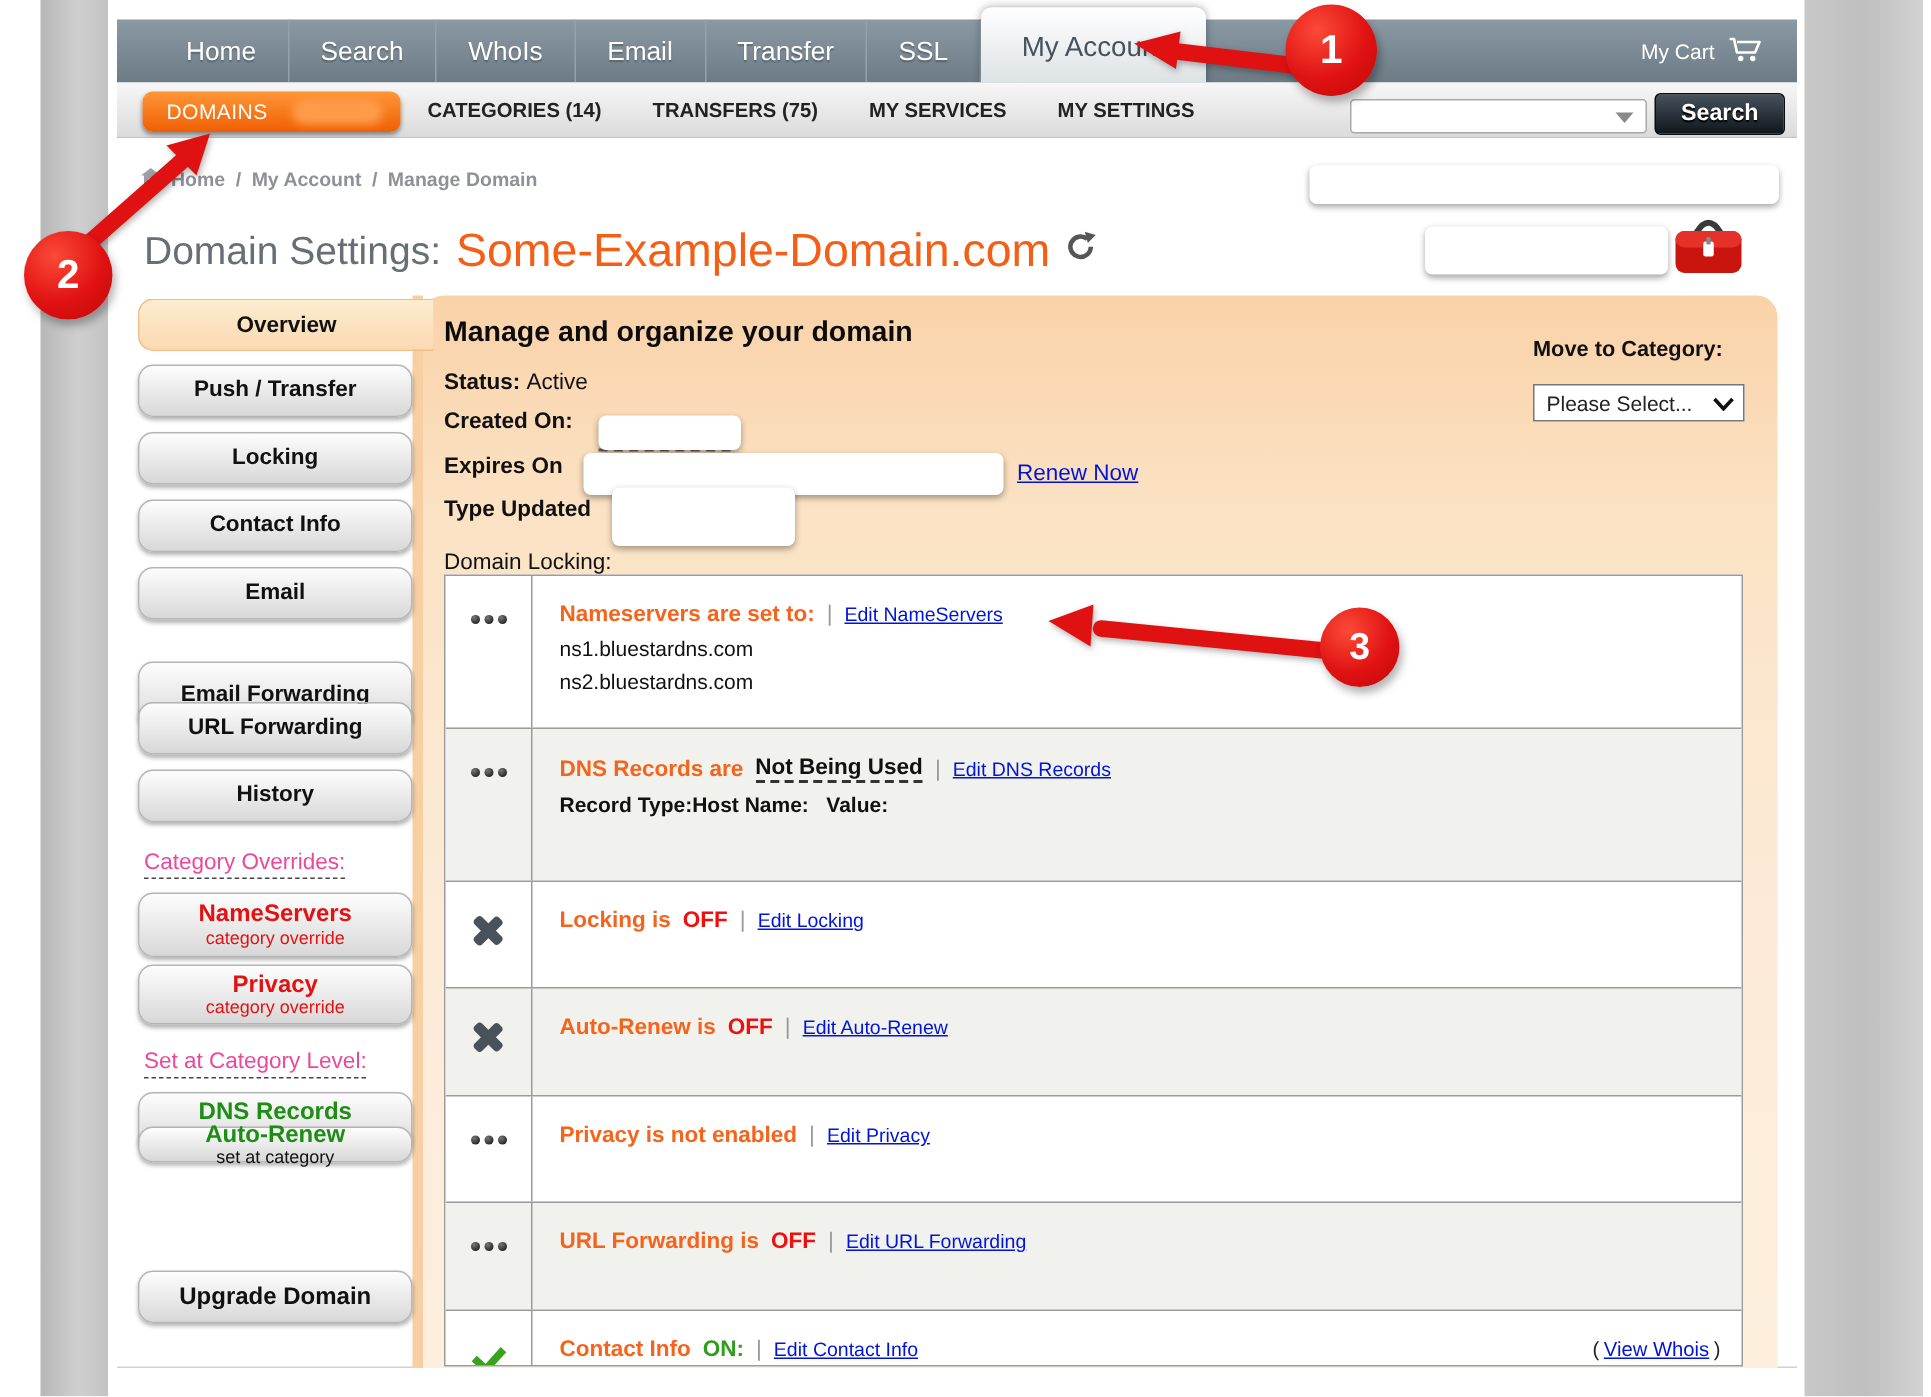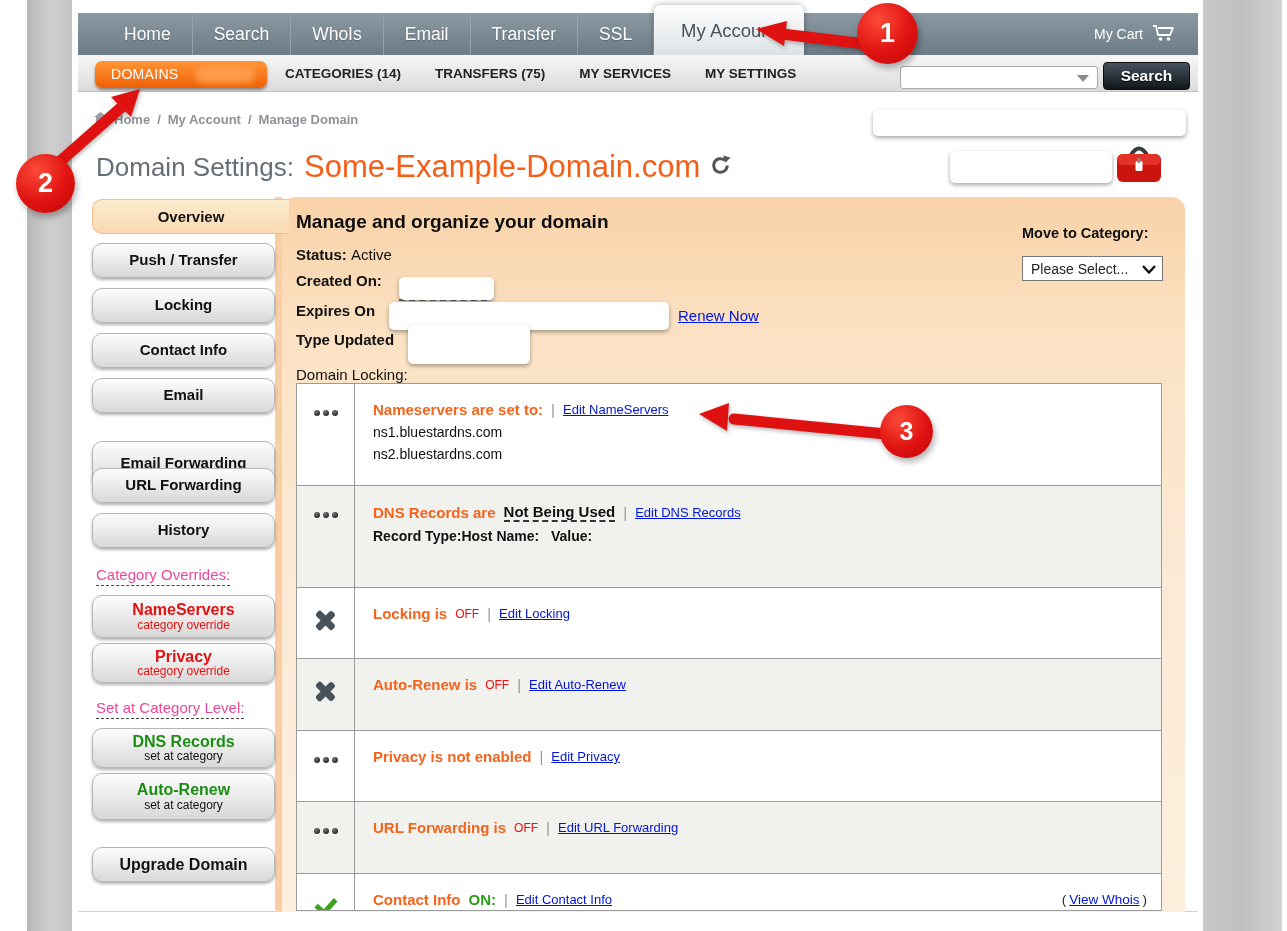--- a/index.html
+++ b/index.html
@@ -61,21 +61,21 @@
   
   .table{position:absolute;left:218px;top:383px;width:866px;height:528px;border:1px solid #9b9b9b;background:#fff;overflow:hidden}
   .trow{display:flex;border-top:1px solid #9b9b9b}
   .trow:first-child{border-top:none}
   .trow.even{background:#f1f1ed}
   .ticon{width:58px;flex:none;border-right:1px solid #9b9b9b;display:flex;justify-content:center;padding-top:21px}
   .tbody{flex:1;padding:17px 14px 0 18px}
   .tline{display:flex;align-items:center;gap:8px}
   .ttitle{color:#f4641d;font-weight:bold;font-size:15px}
   .tstat-dark{color:#111;font-weight:bold;font-size:15px;border-bottom:2px dashed #333}
-  .tstat-red{color:#ee0f0f;font-weight:normal;font-size:12px}
+  .tstat-red{color:#ee0f0f;font-weight:bold;font-size:15px}
   .tstat-green{color:#2f9e1d;font-weight:bold;font-size:15px}
   .tsep{color:#999;font-size:15px}
   .tlink{font-size:13px}
   .ns{font-size:14px;color:#111;margin-top:6px}
   .tsub{font-size:14px;font-weight:bold;margin-top:6px;white-space:pre;color:#111}
   .whois{margin-left:auto;font-size:13.5px;color:#222;display:flex;gap:3px;align-items:center}
   .r1{min-height:101px}.r2{min-height:102px}.r3{min-height:71px}.r4{min-height:72px}.r5{min-height:71px}.r6{min-height:72px}.r7{min-height:60px}
 
   
   .icon-dots{display:flex;gap:3px;margin-top:5px}
@@ -195,21 +195,21 @@
     <div class="sbtn red" style="top:643px;height:40px;font-size:16px">
       <span>Privacy</span>
       <span class="sub">category override</span>
     </div>
 
     <div class="sidelabel" style="top:699px">Set at Category Level:</div>
     <div class="sbtn green" style="top:728px;height:40px;font-size:16px">
       <span>DNS Records</span>
       <span class="sub">set at category</span>
     </div>
-    <div class="sbtn green" style="top:773px;height:47px;font-size:16px">
+    <div class="sbtn green" style="top:751px;height:24px;font-size:16px">
       <span>Auto-Renew</span>
       <span class="sub">set at category</span>
     </div>
 
     <div class="sbtn" style="top:847px;height:35px;font-size:16px">Upgrade Domain</div>
 
     <div class="mhead">Manage and organize your domain</div>
 
     <div class="mline" style="top:246px">
       <b>Status:</b>&nbsp;<span>Active</span>

